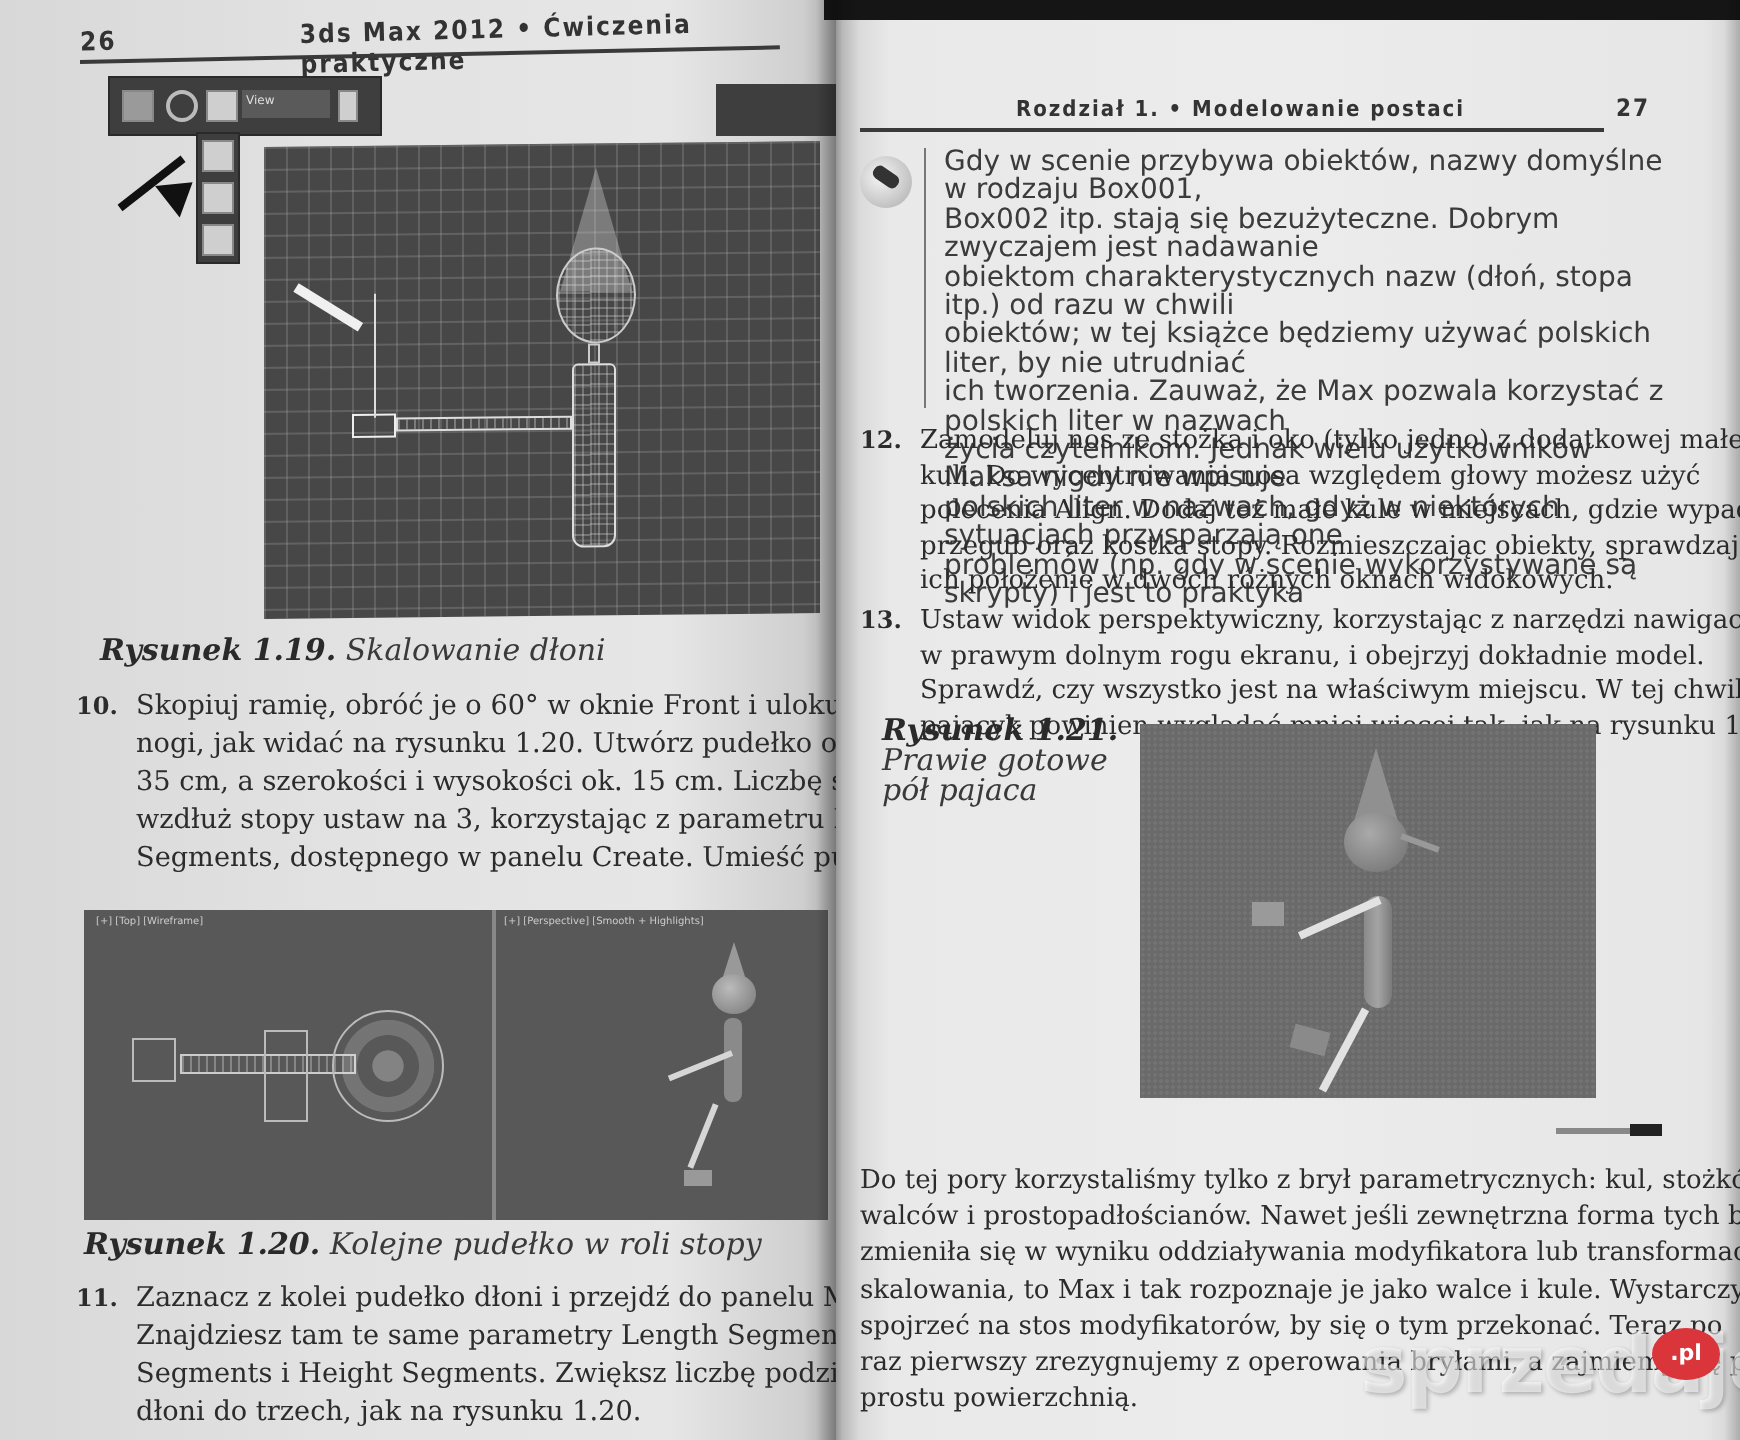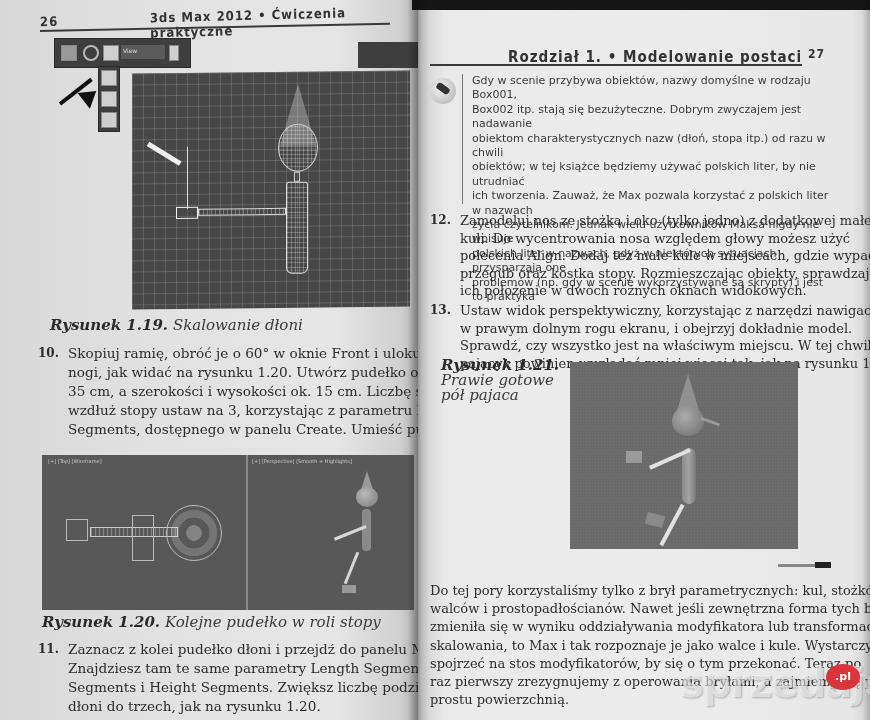--- a/index.html
+++ b/index.html
@@ -23,34 +23,34 @@
 
   
   .running-head { position: absolute; font-family: "DejaVu Sans Condensed", "DejaVu Sans", sans-serif; font-weight: bold;
     font-size: 11.5px; letter-spacing: 1px; color: #333; }
   .rule { position: absolute; height: 1.5px; background: #3a3a3a; }
 
   .lh-num { left: 40px; top: 14px; font-size: 13px; transform: rotate(-1.2deg); }
   .lh-title { left: 150px; top: 7px; font-size: 13px; transform: rotate(-1.5deg); }
   .l-rule { left: 40px; top: 30px; width: 350px; transform: rotate(-1.2deg); transform-origin: left; }
 
-  .rh-title { left: 508px; top: 48px; font-size: 15px; }
+  .rh-title { left: 508px; top: 48px; font-size: 11px; }
   .rh-num { left: 808px; top: 47px; font-size: 12px; }
   .r-rule { left: 430px; top: 64px; width: 372px; }
 
   
   .para { position: absolute; font-size: 13.6px; line-height: 19px; color: #2c2c2c; }
   .para .num { position: absolute; left: -30px; top: 0; font-weight: bold; font-size: 12px; }
   .caption { position: absolute; font-size: 15px; font-style: italic; color: #3a3a3a; }
   .caption b { font-weight: bold; color: #2a2a2a; }
 
   
   .note-bar { position: absolute; left: 462px; top: 74px; width: 1px; height: 130px; background: #777; }
   .note { position: absolute; left: 472px; top: 74px; width: 360px; font-family: "DejaVu Sans", sans-serif;
-    font-size: 11px; line-height: 14.4px; color: #3b3b3b; }
+    font-size: 14px; line-height: 14.4px; color: #3b3b3b; }
   .bulb { position: absolute; left: 430px; top: 78px; width: 26px; height: 26px; border-radius: 50%;
     background: radial-gradient(circle at 40% 40%, #f5f5f5 0%, #c9c9c9 60%, #aaa 100%); }
   .bulb::after { content: ""; position: absolute; left: 6px; top: 7px; width: 14px; height: 7px; background: #333;
     border-radius: 3px; transform: rotate(35deg); }
 
   
   .fig { position: absolute; background: #4a4a4a; overflow: hidden; }
   .grid { position: absolute; inset: 0;
     background-image:
       linear-gradient(rgba(190,190,190,0.22) 1px, transparent 1px),

